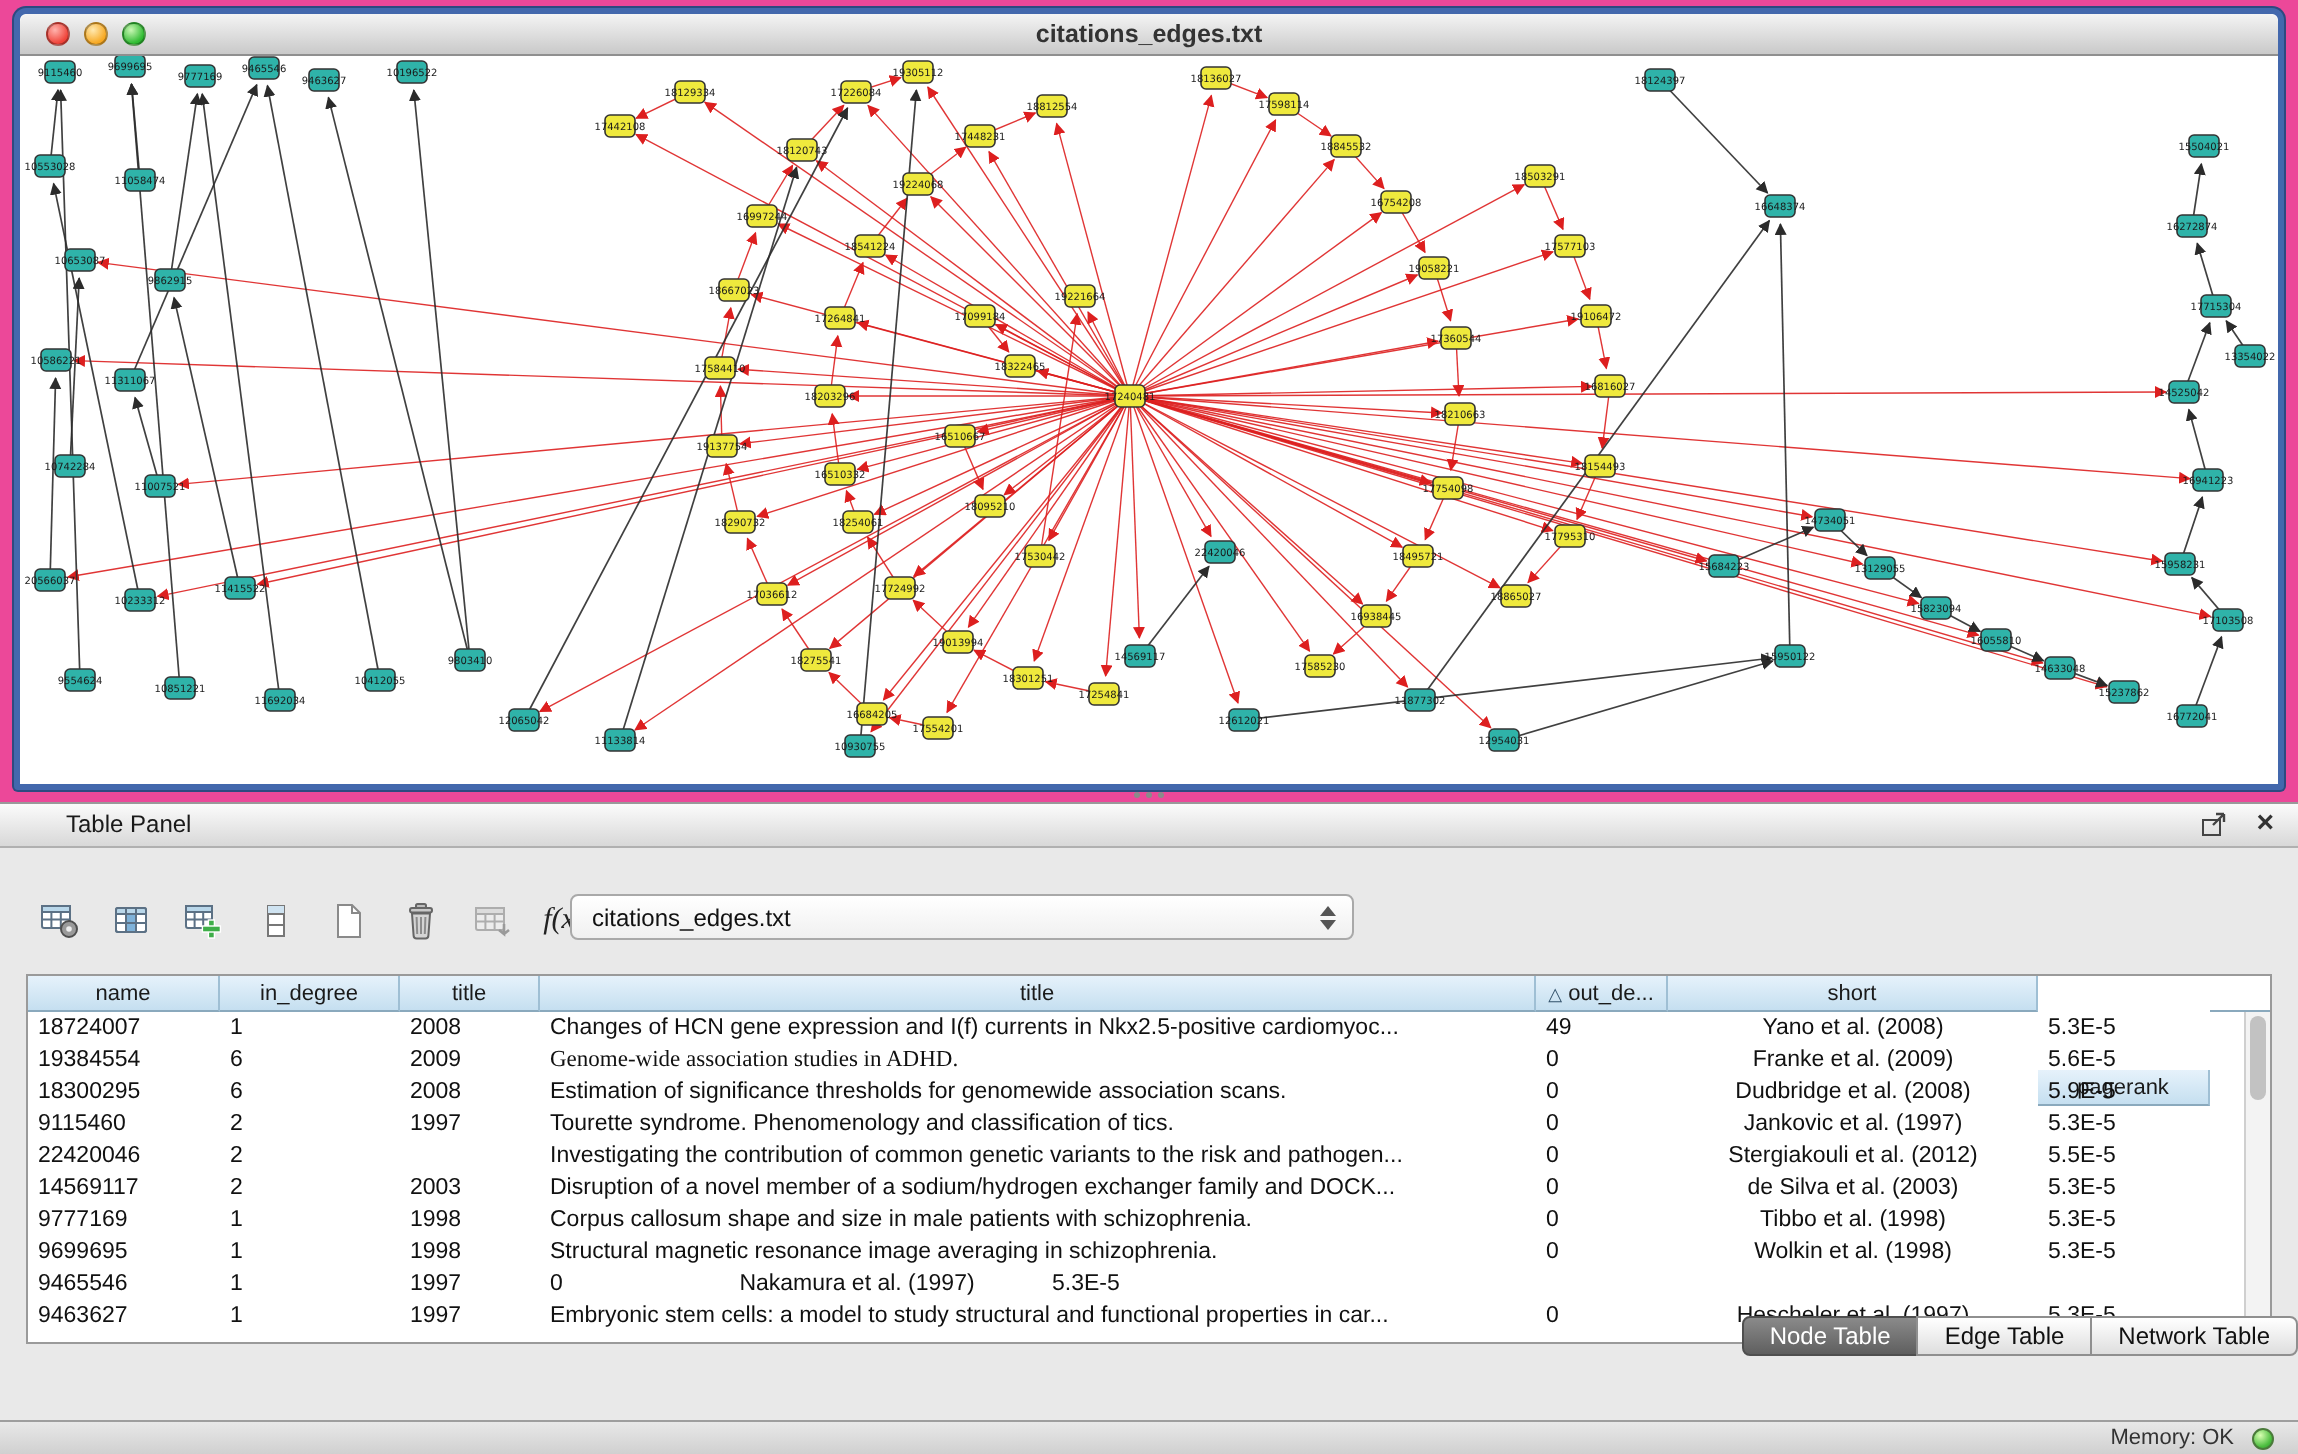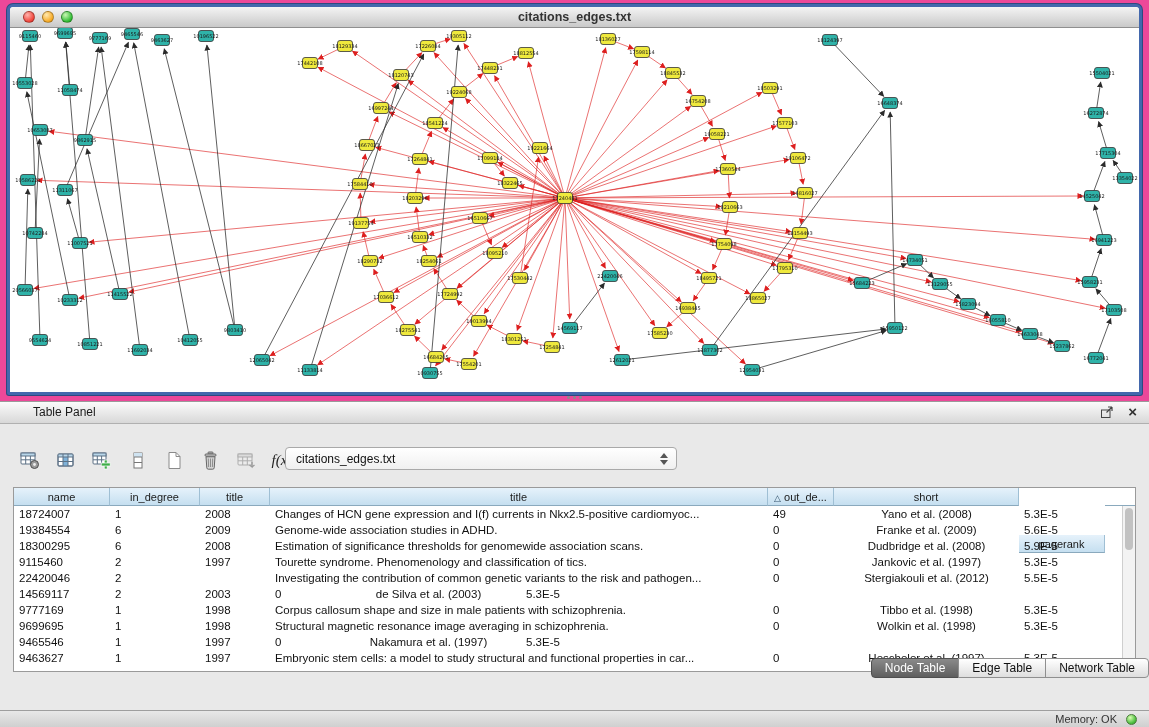--- a/index.html
+++ b/index.html
@@ -764,21 +764,21 @@
             <div class="td al-left" style="width: 70px;">2008</div>
             <div class="td al-left" style="width: 498px;">Changes of HCN gene expression and I(f) currents in Nkx2.5-positive cardiomyoc...</div>
             <div class="td al-left" style="width: 66px;">49</div>
             <div class="td al-center" style="width: 185px;">Yano et al. (2008)</div>
             <div class="td al-left" style="width: 86px;">5.3E-5</div>
           </div>
           <div class="tr">
             <div class="td al-left" style="width: 96px;">19384554</div>
             <div class="td al-left" style="width: 90px;">6</div>
             <div class="td al-left" style="width: 70px;">2009</div>
-            <div class="td al-left" style="width: 498px;">Genome-wide association studies in ADHD.</div>
+            <div class="td al-left" style="width: 498px; font-family: Liberation Serif, serif;">Genome-wide association studies in ADHD.</div>
             <div class="td al-left" style="width: 66px;">0</div>
             <div class="td al-center" style="width: 185px;">Franke et al. (2009)</div>
             <div class="td al-left" style="width: 86px;">5.6E-5</div>
           </div>
           <div class="tr">
             <div class="td al-left" style="width: 96px;">18300295</div>
             <div class="td al-left" style="width: 90px;">6</div>
             <div class="td al-left" style="width: 70px;">2008</div>
             <div class="td al-left" style="width: 498px;">Estimation of significance thresholds for genomewide association scans.</div>
             <div class="td al-left" style="width: 66px;">0</div>
@@ -800,20 +800,21 @@
             <div class="td al-left" style="width: 70px; margin-top: 34px;">2012</div>
             <div class="td al-left" style="width: 498px;">Investigating the contribution of common genetic variants to the risk and pathogen...</div>
             <div class="td al-left" style="width: 66px;">0</div>
             <div class="td al-center" style="width: 185px;">Stergiakouli et al. (2012)</div>
             <div class="td al-left" style="width: 86px;">5.5E-5</div>
           </div>
           <div class="tr">
             <div class="td al-left" style="width: 96px;">14569117</div>
             <div class="td al-left" style="width: 90px;">2</div>
             <div class="td al-left" style="width: 70px;">2003</div>
+            <div class="td al-left" style="width: 498px;">Disruption of a novel member of a sodium/hydrogen exchanger family and DOCK...</div>
             <div class="td al-left" style="width: 66px;">0</div>
             <div class="td al-center" style="width: 185px;">de Silva et al. (2003)</div>
             <div class="td al-left" style="width: 86px;">5.3E-5</div>
           </div>
           <div class="tr">
             <div class="td al-left" style="width: 96px;">9777169</div>
             <div class="td al-left" style="width: 90px;">1</div>
             <div class="td al-left" style="width: 70px;">1998</div>
             <div class="td al-left" style="width: 498px;">Corpus callosum shape and size in male patients with schizophrenia.</div>
             <div class="td al-left" style="width: 66px;">0</div>

